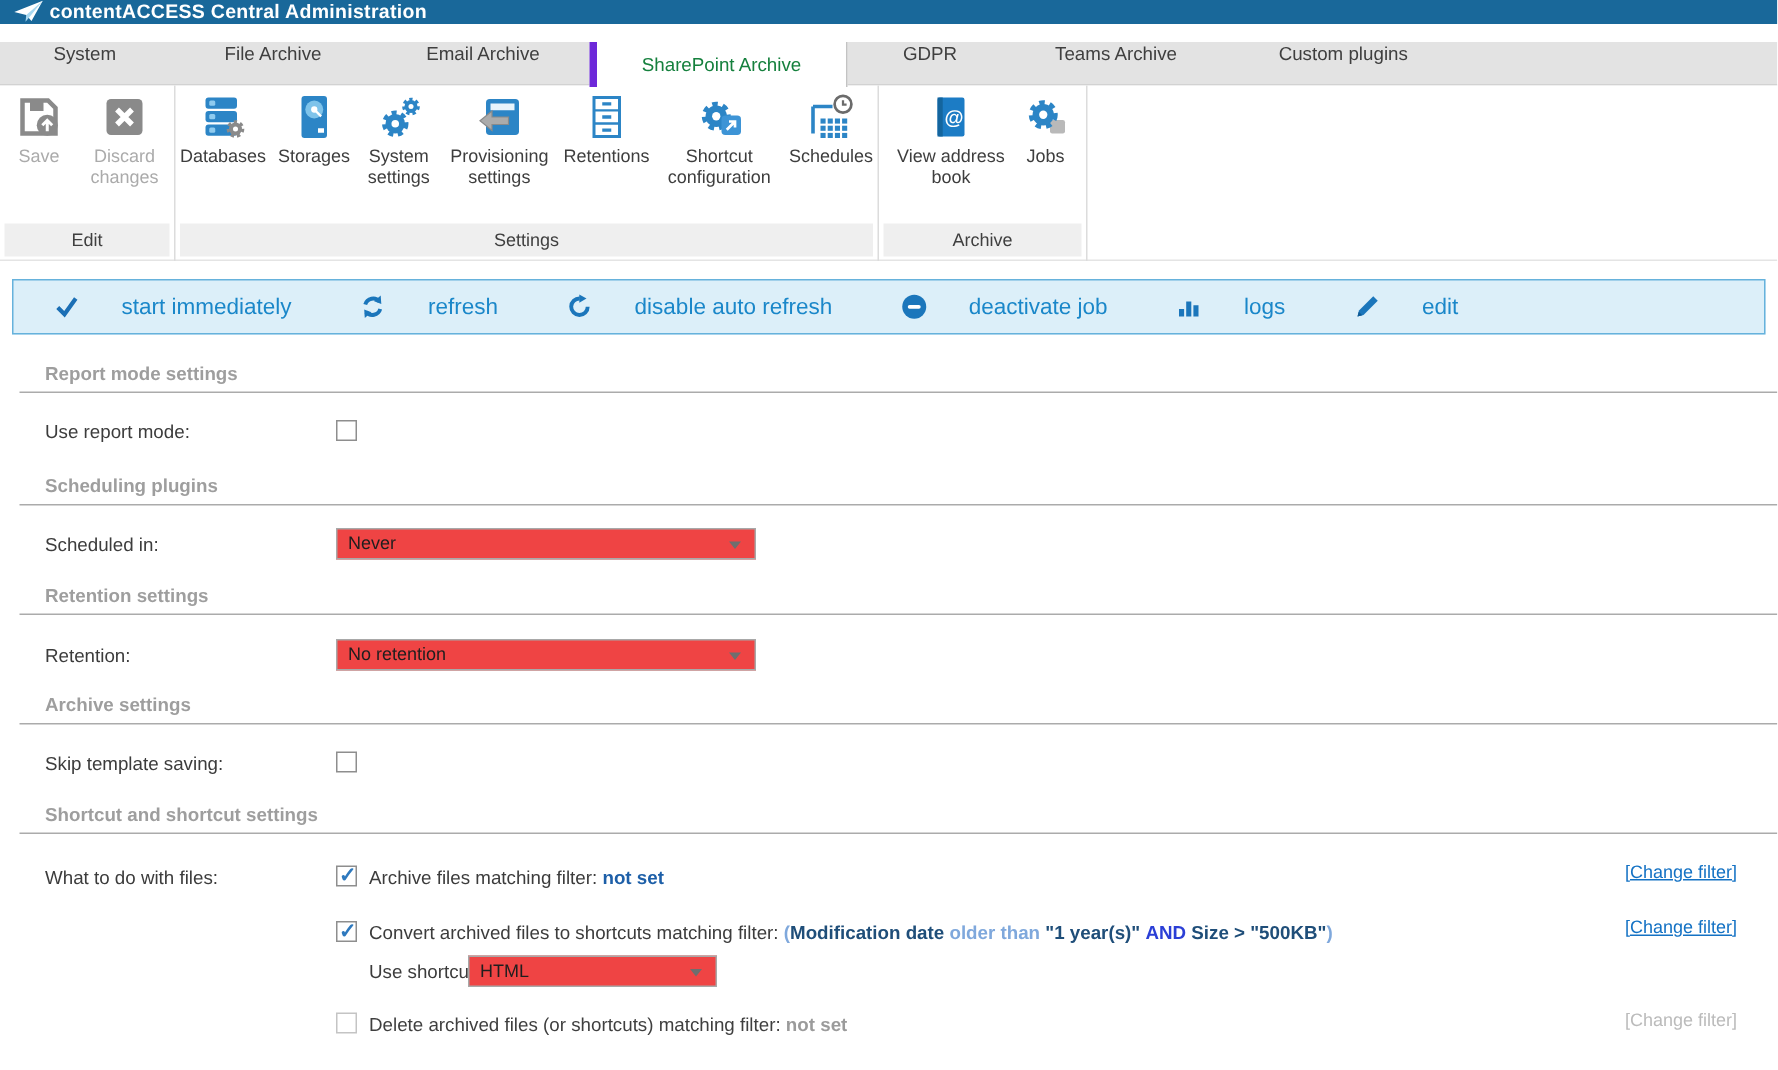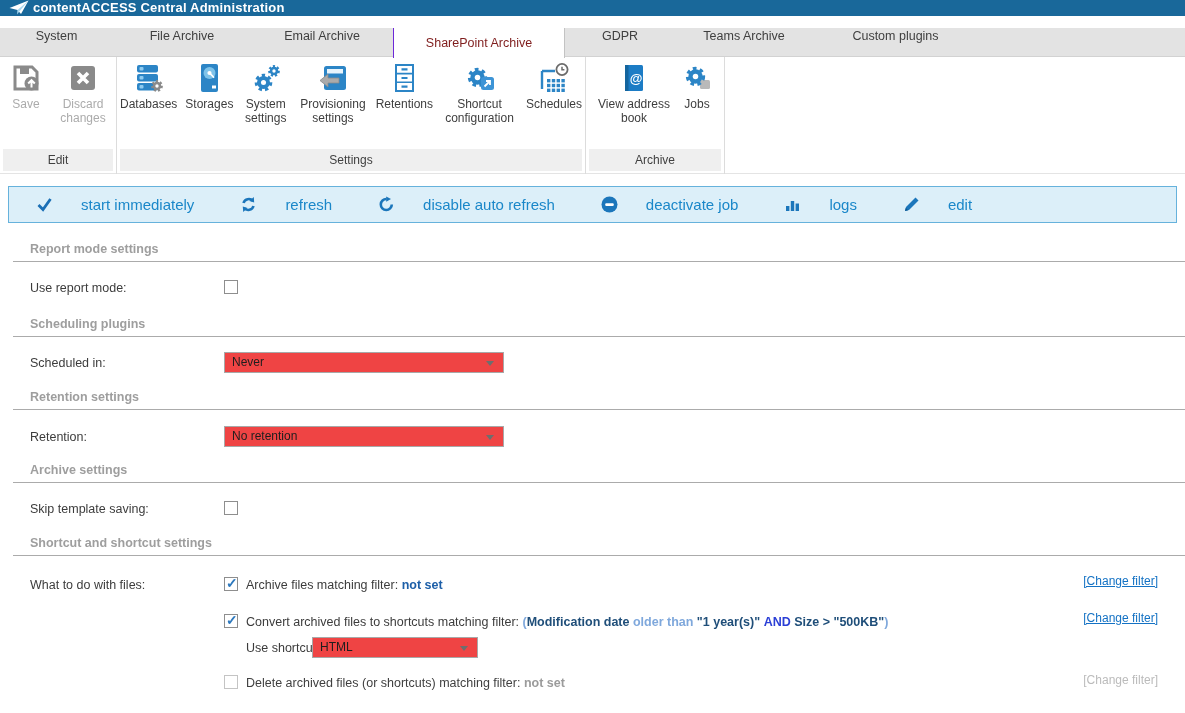--- a/index.html
+++ b/index.html
@@ -9,21 +9,21 @@
   
   .topbar { position:absolute; top:0; left:0; width:1185px; height:16px;
     background:#19689A; display:flex; align-items:flex-start; padding-left:9px; gap:4px; }
   .topbar .title { color:#fff; font-size:13px; font-weight:bold; letter-spacing:.2px; }
 
   
   .tabbar { position:absolute; top:28px; left:0; width:1185px; height:29px;
     background:#E3E3E3; display:flex; border-bottom:1px solid #D2D2D2; }
   .tab { display:flex; align-items:center; justify-content:center; height:16px;
     font-size:12.5px; color:#3F3F3F; cursor:default; }
-  .tab.active { background:#fff; color:#7f1d1d; border-left:1px solid #6d28d9;
+  .tab.active { background:#fff; color:#15803d; border-left:5px solid #6d28d9;
     border-right:1px solid #C3C3C3; margin-bottom:-1px; height:30px; z-index:2; }
 
   
   .ribbon { position:absolute; top:57px; left:0; width:1185px; height:117px;
     background:#fff; border-bottom:1px solid #E4E4E4; }
   .rgroup { position:absolute; top:0; height:117px; border-right:1px solid #DCDCDC; }
   .rgroup .buttons { display:flex; justify-content:center; align-items:flex-start;
     padding-top:5px; gap:2px; }
   .rbtn { display:flex; flex-direction:column; align-items:center; padding:0 3px; cursor:pointer; }
   .rbtn svg.ic { width:32px; height:32px; margin-bottom:3px; }

